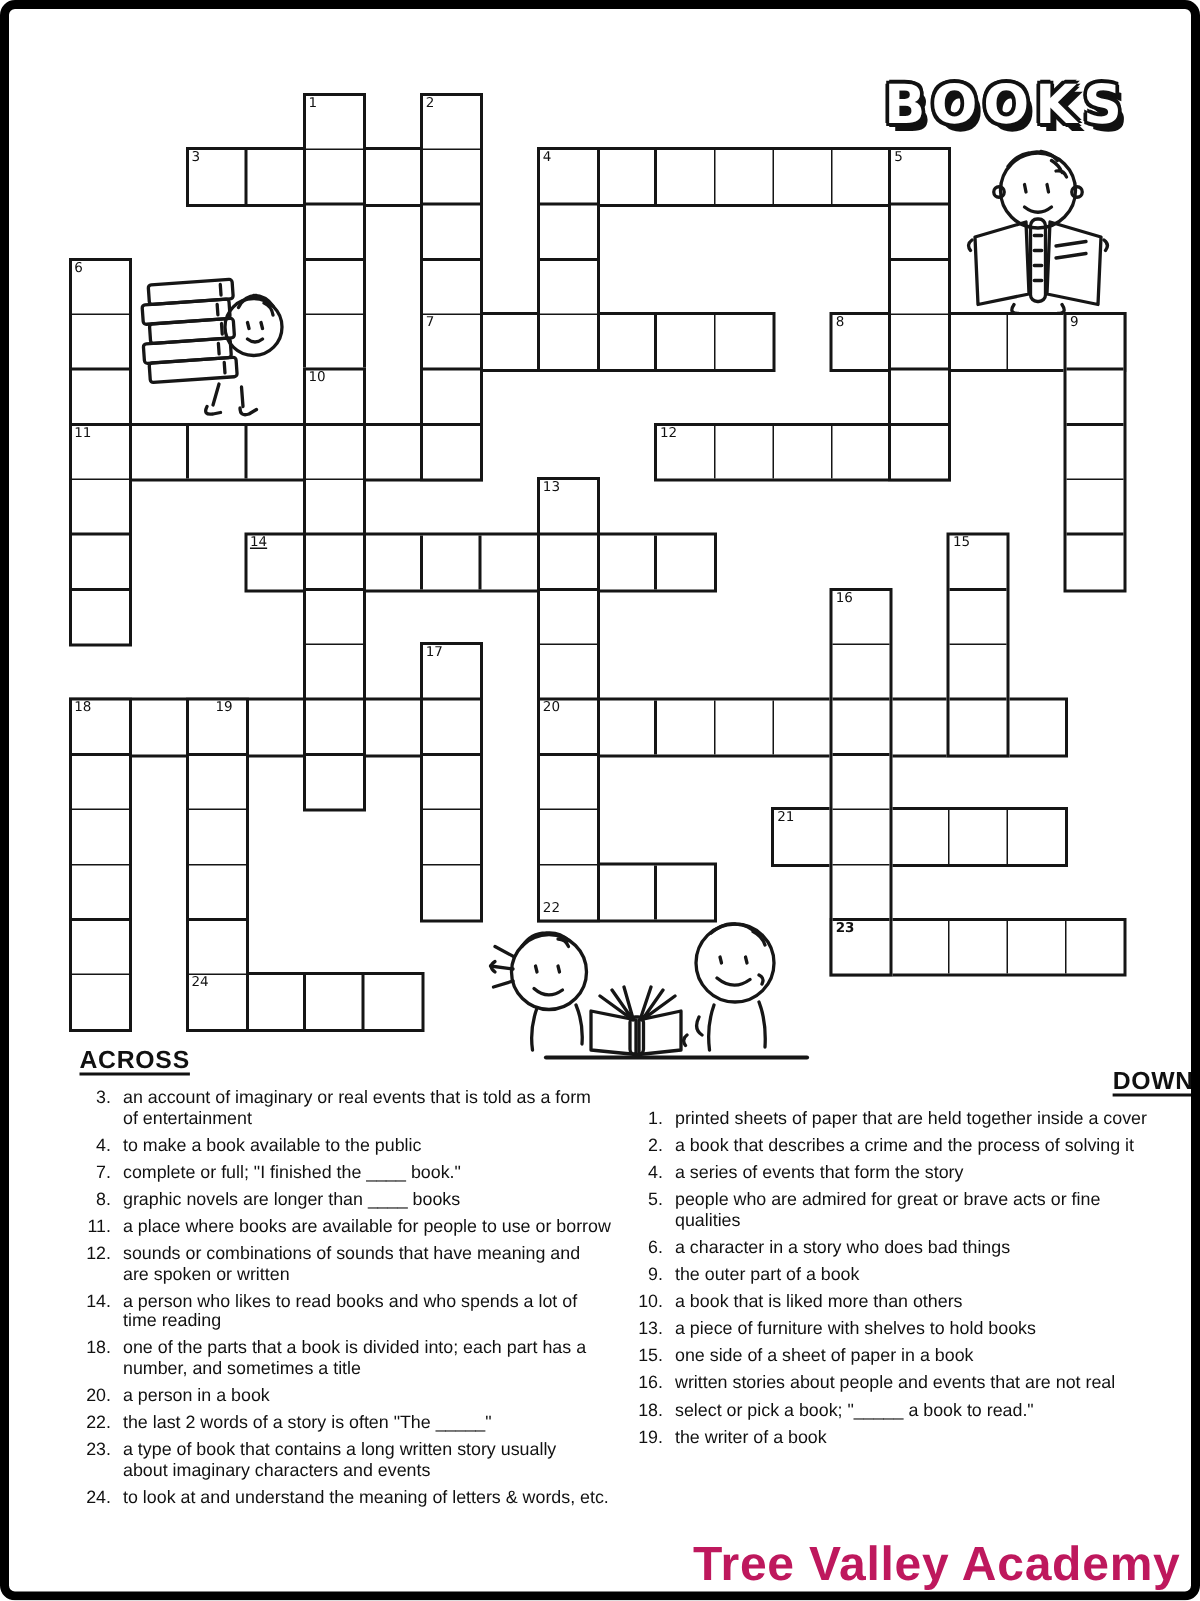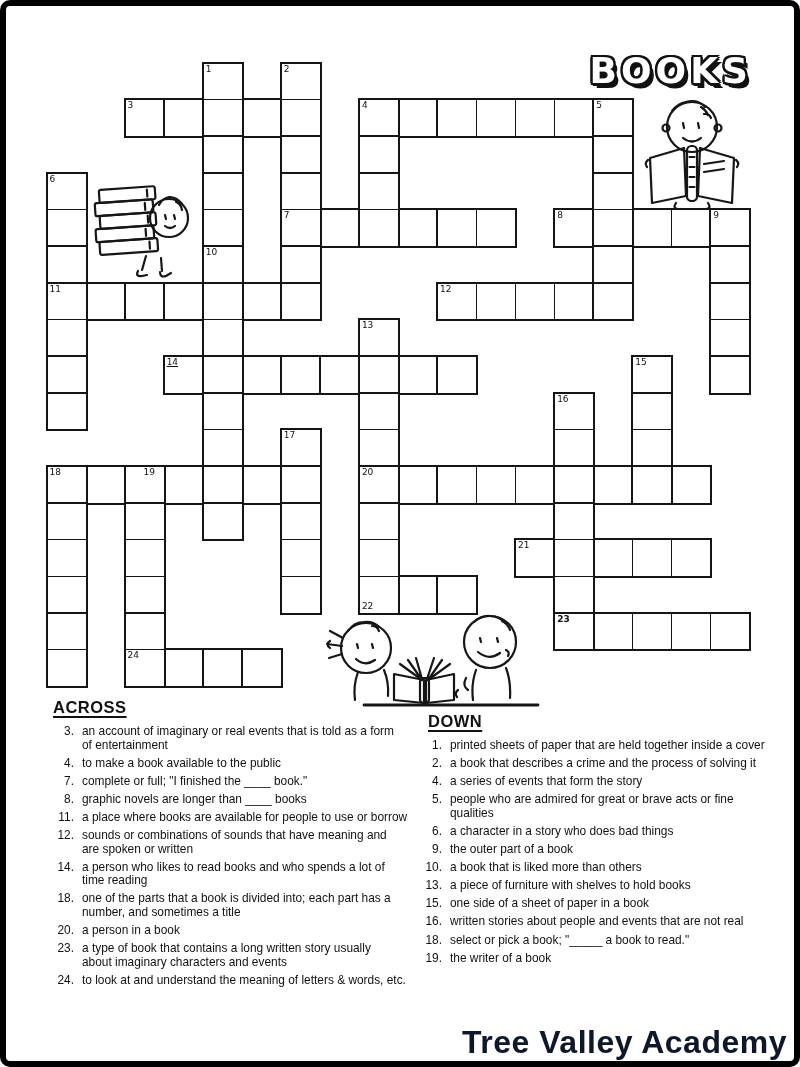--- a/index.html
+++ b/index.html
@@ -19,29 +19,29 @@
     font-weight:800;font-size:36px;letter-spacing:4px;color:#fff;z-index:2;
     text-shadow:-2px -2px 0 #111,2px -2px 0 #111,-2px 2px 0 #111,2px 2px 0 #111,
                 -2.5px 0 0 #111,2.5px 0 0 #111,0 -2.5px 0 #111,0 2.5px 0 #111,4px 5px 0 #111;}
 
   
   .clues{position:absolute;}
   .clues.across{left:50px;top:698px;width:380px;}
   .clues.down{left:418px;top:712px;width:378px;}
   .heading{font-size:16.5px;font-weight:bold;letter-spacing:.5px;margin:0 0 8px 3px;
     text-decoration:underline;text-decoration-thickness:2px;text-underline-offset:3px;}
-  .clues.down .heading{margin-left:10px;}
+  .clues.down .heading{margin-left:10px;text-align:right;}
   .clue{display:grid;grid-template-columns:24px 1fr;column-gap:8px;margin-bottom:4.5px;
     font-size:11.9px;line-height:13.6px;}
   .cnum{text-align:right;}
   .ctext{white-space:pre-line;}
 
   
   .brand{position:absolute;top:1024px;right:13px;font-weight:bold;font-size:32px;
-    color:#0f172a;letter-spacing:.5px;z-index:10;}
+    color:#be185d;letter-spacing:.5px;z-index:10;}
 
   
   .art{position:absolute;z-index:3;}
   .art *{fill:none;stroke:#161616;stroke-width:2.2;stroke-linecap:round;stroke-linejoin:round;}
   .art-carrier{left:84px;top:166px;width:118px;height:120px;}
   .art-reader{left:638px;top:96px;width:110px;height:114px;}
   .art-kids{left:306px;top:608px;width:240px;height:104px;}
 </style>
 </head>
 <body>
@@ -350,20 +350,24 @@
         <div class="clue">
           <span class="cnum">18.</span>
           <span class="ctext">one of the parts that a book is divided into; each part has a
 number, and sometimes a title</span>
         </div>
         <div class="clue">
           <span class="cnum">20.</span>
           <span class="ctext">a person in a book</span>
         </div>
         <div class="clue">
+          <span class="cnum">22.</span>
+          <span class="ctext">the last 2 words of a story is often "The _____"</span>
+        </div>
+        <div class="clue">
           <span class="cnum">23.</span>
           <span class="ctext">a type of book that contains a long written story usually
 about imaginary characters and events</span>
         </div>
         <div class="clue">
           <span class="cnum">24.</span>
           <span class="ctext">to look at and understand the meaning of letters &amp; words, etc.</span>
         </div>
       </div>
   </div>

